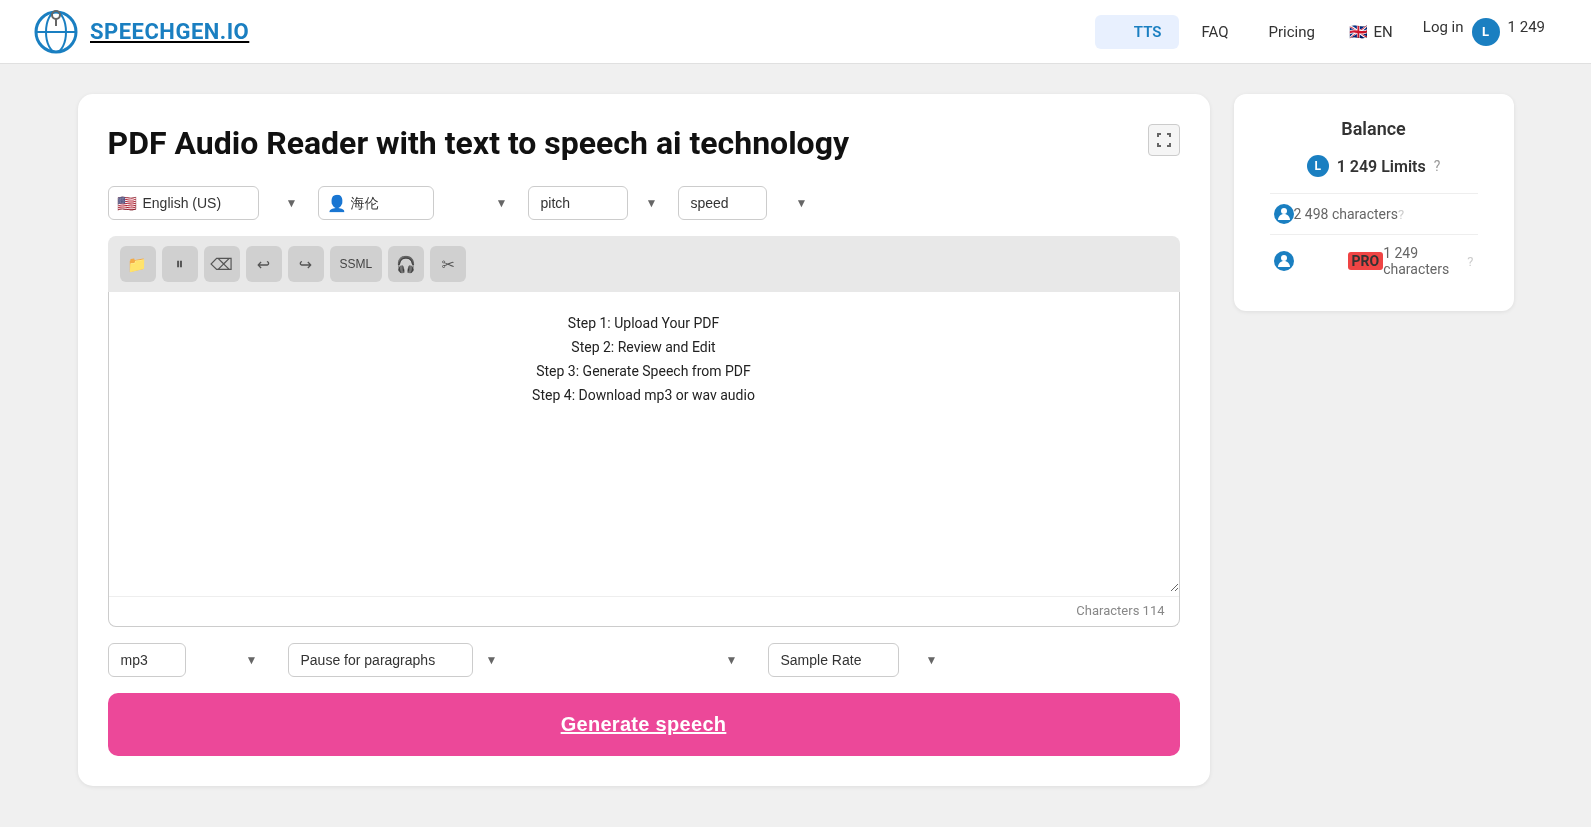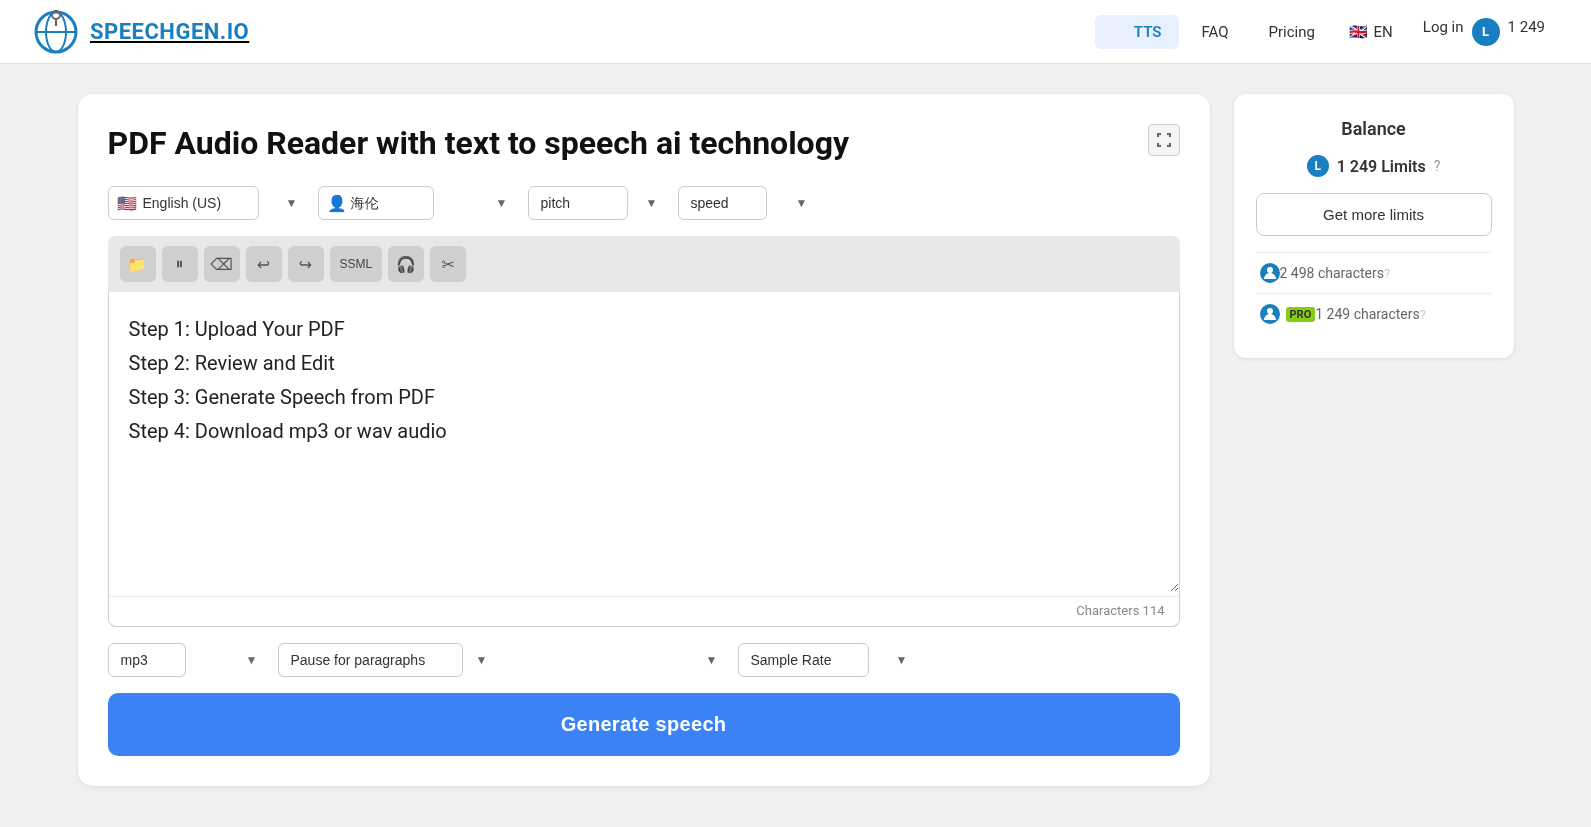--- a/index.html
+++ b/index.html
@@ -191,73 +191,75 @@
       border-radius: 0 0 8px 8px;
       position: relative;
       background: #fff;
     }
     .text-area-container textarea {
       width: 100%;
       min-height: 300px;
       border: none;
       outline: none;
       padding: 20px;
-      font-size: 20px;
+      font-size: 14px;
       line-height: 1.7;
       color: #222;
       resize: vertical;
       border-radius: 0 0 8px 8px;
       font-family: inherit;
+      text-align: center;
     }
     .char-count {
       text-align: right;
       padding: 6px 14px 8px;
       font-size: 13px;
       color: #888;
       border-top: 1px solid #eee;
     }
 
     
     .bottom-controls {
       display: flex;
-      gap: 10px;
+      gap: 20px;
       margin-top: 16px;
       margin-bottom: 16px;
     }
     .bottom-controls .select-wrapper select {
       font-size: 14px;
     }
     .format-select { width: 160px; }
     .pause-paragraph-select { width: 220px; }
     .pause-sentence-select { width: 220px; }
     .sample-rate-select { width: 180px; }
 
     
     .generate-btn {
       width: 100%;
       padding: 20px;
-      background: #3b82f6;
+      background: #ec4899;
       color: white;
       border: none;
       border-radius: 10px;
       font-size: 20px;
       font-weight: 600;
       cursor: pointer;
       letter-spacing: 0.3px;
+      text-decoration: underline;
     }
 
     
     .sidebar {
       width: 280px;
       flex-shrink: 0;
     }
     .balance-card {
       background: #fff;
       border-radius: 12px;
-      padding: 24px 22px;
+      padding: 24px 36px;
       box-shadow: 0 1px 4px rgba(0,0,0,0.08);
     }
     .balance-title {
       text-align: center;
       font-size: 18px;
       font-weight: 600;
       color: #333;
       margin-bottom: 16px;
     }
     .limits-row {
@@ -512,21 +514,20 @@
   </div>
 
   <div class="sidebar">
     <div class="balance-card">
       <div class="balance-title">Balance</div>
       <div class="limits-row">
         <div class="limits-icon">L</div>
         <span class="limits-text">1 249 Limits</span>
         <span class="limits-help">?</span>
       </div>
-      <button class="get-more-btn">Get more limits</button>
 
       
       <div class="char-row">
         <div class="char-row-left">
           <div class="char-avatar">
             <svg width="12" height="14" viewBox="0 0 12 14" fill="white">
               <circle cx="6" cy="4" r="3"></circle>
               <path d="M0 13c0-3.3 2.7-6 6-6s6 2.7 6 6H0z"></path>
             </svg>
           </div>
@@ -537,20 +538,20 @@
 
       
       <div class="char-row">
         <div class="char-row-left">
           <div class="char-avatar" style="position:relative;">
             <svg width="12" height="14" viewBox="0 0 12 14" fill="white">
               <circle cx="6" cy="4" r="3"></circle>
               <path d="M0 13c0-3.3 2.7-6 6-6s6 2.7 6 6H0z"></path>
             </svg>
           </div>
-          <span style="background:#84cc16;color:#333;font-size:11px;font-weight:700;padding:1px 4px;border-radius:3px;">PRO</span>
+          <span style="background:#ef4444;color:#333;font-size:14px;font-weight:700;padding:1px 4px;border-radius:3px;margin-left:48px;">PRO</span>
         </div>
         <span class="char-value">1 249 characters</span>
         <span class="char-help">?</span>
       </div>
     </div>
   </div>
 </div>
 
 </body></html>

